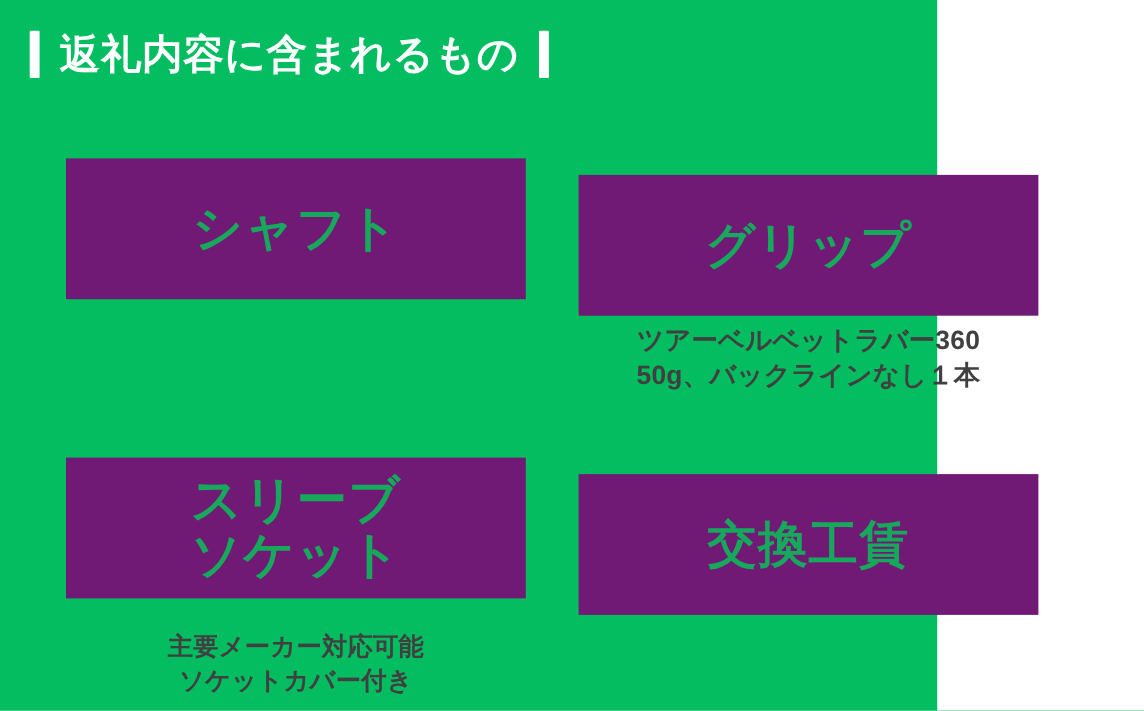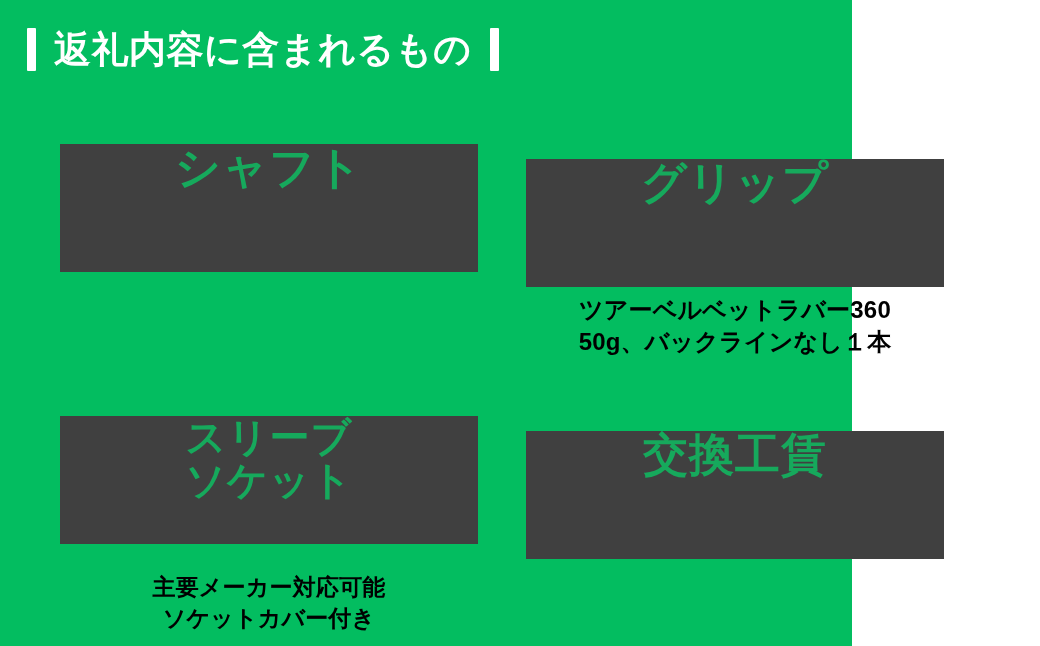--- a/index.html
+++ b/index.html
@@ -53,43 +53,44 @@
     width: 418px;
   }
   .cell-c1 { left: 60px; }
   .cell-c2 { left: 526px; margin-top: 15px; }
   .cell-r1 { top: 144px; }
   .cell-r2 { top: 416px; }
 
   .card {
     width: 418px;
     height: 128px;
-    background: #404040;
+    background: #701a75;
     display: flex;
+    align-items: center;
     justify-content: center;
     box-sizing: border-box;
   }
 
   .card-label {
     color: #16a95c;
     font-size: 45px;
     font-weight: 700;
     line-height: 1.06;
     text-align: center;
     letter-spacing: 1px;
     white-space: pre-line;
   }
   .card-label.two-line {
-    font-size: 40px;
+    font-size: 46px;
     line-height: 1.08;
   }
 
   .caption {
     margin-top: 7px;
-    color: #000000;
+    color: #404040;
     font-size: 24px;
     font-weight: 700;
     line-height: 1.34;
     text-align: center;
     white-space: pre-line;
     letter-spacing: 0.2px;
   }
   .caption.left-shift {
     font-size: 23px;
     margin-top: 28px;

